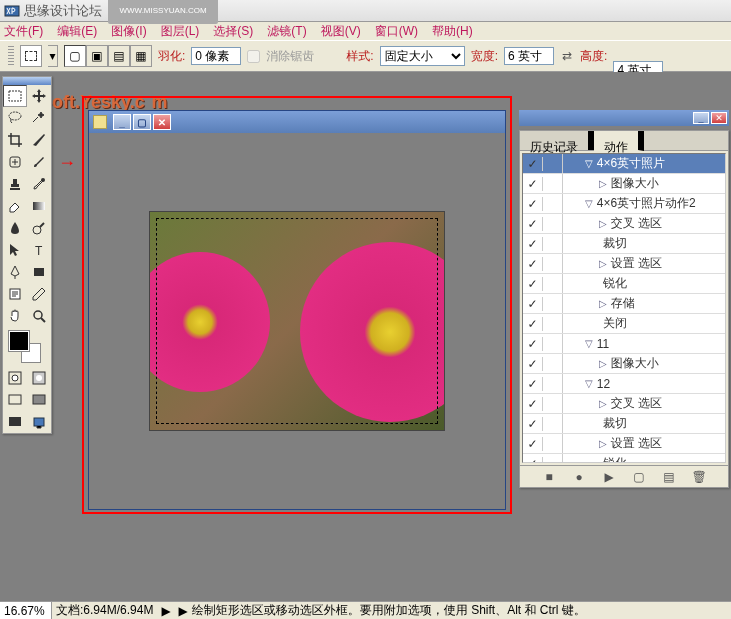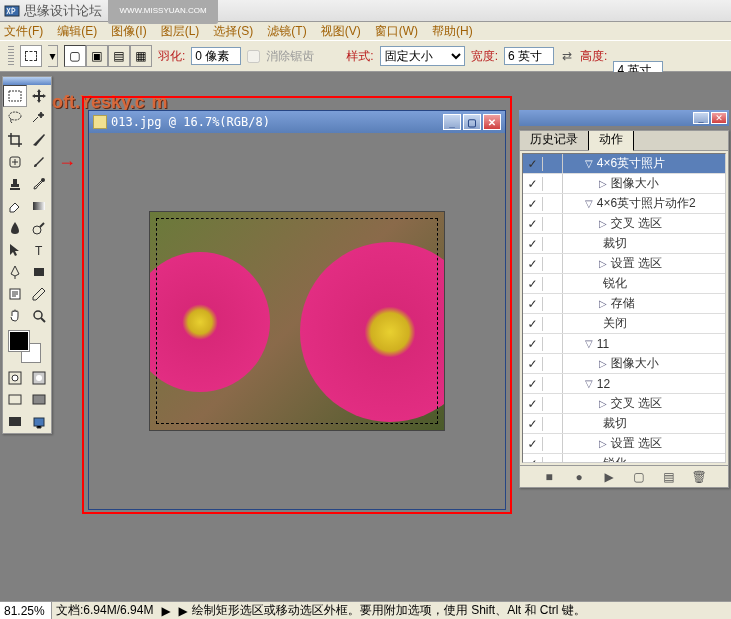--- a/index.html
+++ b/index.html
@@ -3,21 +3,21 @@
 <meta charset="utf-8">
 <style>
 *{box-sizing:border-box;margin:0;padding:0;font-family:"Microsoft YaHei",SimSun,sans-serif;font-size:12px}
 body{background:#ece9d8;width:731px;height:619px;overflow:hidden;position:relative}
 .titlebar{height:22px;background:linear-gradient(to bottom,#f0f0f0,#e0e0e0);border-bottom:1px solid #999;display:flex;align-items:center;padding:0 4px}
 .titlebar .logo{width:16px;height:16px;margin-right:4px;display:flex;align-items:center;justify-content:center}
 .titlebar .title{flex:1;font-size:13px;color:#333}
 .titlebar .bname{color:#555;font-size:13px}
 .titlebar .banner{width:110px;height:26px;background:#aaa;margin-left:6px;border-radius:2px;display:flex;align-items:center;justify-content:center;color:#fff;font-size:8px}
 .menubar{height:18px;background:#ece9d8;display:flex;align-items:center;padding:0 4px;gap:14px}
-.menubar span{color:#a16207;cursor:default}
+.menubar span{color:#be185d;cursor:default}
 .optbar{height:32px;background:#ece9d8;border-top:1px solid #fff;border-bottom:1px solid #999;display:flex;align-items:center;padding:0 8px;gap:6px}
 .optbar .grip{width:6px;height:20px;background:repeating-linear-gradient(to bottom,#999 0,#999 1px,transparent 1px,transparent 3px)}
 .optbar .sel-icon{width:22px;height:22px;border:1px solid #999;background:#fff;display:flex;align-items:center;justify-content:center}
 .optbar .sel-icon .sq{width:12px;height:10px;border:1px dashed #333}
 .optbar .dd{width:10px;height:22px;border:1px solid #999;border-left:none;display:flex;align-items:center;justify-content:center}
 .optbar .mode-btns{display:flex;gap:0}
 .optbar .mode-btn{width:22px;height:22px;border:1px solid #999;background:#ece9d8;display:flex;align-items:center;justify-content:center}
 .optbar .mode-btn.active{background:#fff;border:1px inset #999}
 .optbar label{color:#b91c1c}
 .optbar input[type=text]{height:18px;border:1px solid #7f9db9;padding:0 3px;background:#fff}
@@ -50,21 +50,21 @@
 .red-box{position:absolute;left:82px;top:96px;width:430px;height:418px;border:2px solid #f00;pointer-events:none}
 .red-arrow{position:absolute;left:58px;top:150px;color:#f00;font-size:18px;font-weight:bold;pointer-events:none}
 .watermark{position:absolute;left:40px;top:92px;color:#d8683a;font-size:18px;font-weight:bold;font-family:Arial;pointer-events:none;text-shadow:1px 1px 0 #5a2a1a}
 .watermark .g{color:#888}
 .panels{position:absolute;right:2px;top:110px;width:210px}
 .panel-minbar{height:16px;background:linear-gradient(to bottom,#7c9fd8,#5a7fb8);display:flex;justify-content:flex-end;align-items:center;padding:0 2px;gap:2px;margin-bottom:4px}
 .panel-minbar .wbtn{width:16px;height:12px;background:linear-gradient(to bottom,#c8d8f0,#90a8d0);border:1px solid #fff;display:flex;align-items:center;justify-content:center;font-size:9px;color:#264584;cursor:default}
 .panel-minbar .wbtn.close{background:linear-gradient(to bottom,#f0a0a0,#d04040);color:#fff}
 .panel{background:#ece9d8;border:1px solid #999;box-shadow:1px 1px 2px rgba(0,0,0,.3)}
 .tabs{height:20px;display:flex;background:#d6d3c6;border-bottom:1px solid #999}
-.tab{padding:0 10px;background:#d6d3c6;border-right:1px solid #000000;cursor:default}
+.tab{padding:8px 10px;background:#d6d3c6;border-right:6px solid #000000;cursor:default}
 .tab.active{background:#ece9d8;border-bottom:1px solid #ece9d8;margin-bottom:-1px}
 .action-list{height:310px;overflow-y:scroll;background:#fff;border:1px inset #ccc;margin:2px}
 .action-row{height:20px;display:flex;align-items:center;border-bottom:1px solid #ddd}
 .action-row .ck{width:20px;text-align:center;border-right:1px solid #ccc;color:#333}
 .action-row .sp{width:20px;border-right:1px solid #ccc;height:100%}
 .action-row .tree{display:flex;align-items:center;padding-left:4px;gap:4px;flex:1}
 .action-row .indent{display:inline-block}
 .action-row .arrow{color:#668;font-size:10px}
 .action-row .lbl{color:#333}
 .action-row.sel{background:#5a7fb8}
@@ -302,21 +302,20 @@
       </div>
   </div>
 </div>
 
 <div class="red-box"></div>
 <div class="red-arrow">→</div>
 
 <div class="doc-win">
   <div class="doc-title">
     <div class="icon"></div>
-    <div class="txt">013.jpg @ 16.7%(RGB/8)</div>
     <div class="wbtn">_</div>
     <div class="wbtn">▢</div>
     <div class="wbtn close">✕</div>
   </div>
   <div class="doc-canvas">
     <div class="img-area">
       <div class="flower small"></div>
       <div class="flower big"></div>
       <div class="marquee"></div>
     </div>
@@ -484,20 +483,20 @@
       <div class="fbtn">●</div>
       <div class="fbtn">▶</div>
       <div class="fbtn">▢</div>
       <div class="fbtn">▤</div>
       <div class="fbtn">🗑</div>
     </div>
   </div>
 </div>
 
 <div class="statusbar">
-  <div class="zoom">81.25%</div>
+  <div class="zoom">16.67%</div>
   <div class="doc-size">文档:6.94M/6.94M</div>
   <span style="padding:0 4px;cursor:default">▶</span>
   <div class="hint">
       <span>▶</span>
       <span>绘制矩形选区或移动选区外框。要用附加选项，使用 Shift、Alt 和 Ctrl 键。</span>
     </div>
 </div>
 
 </body></html>

